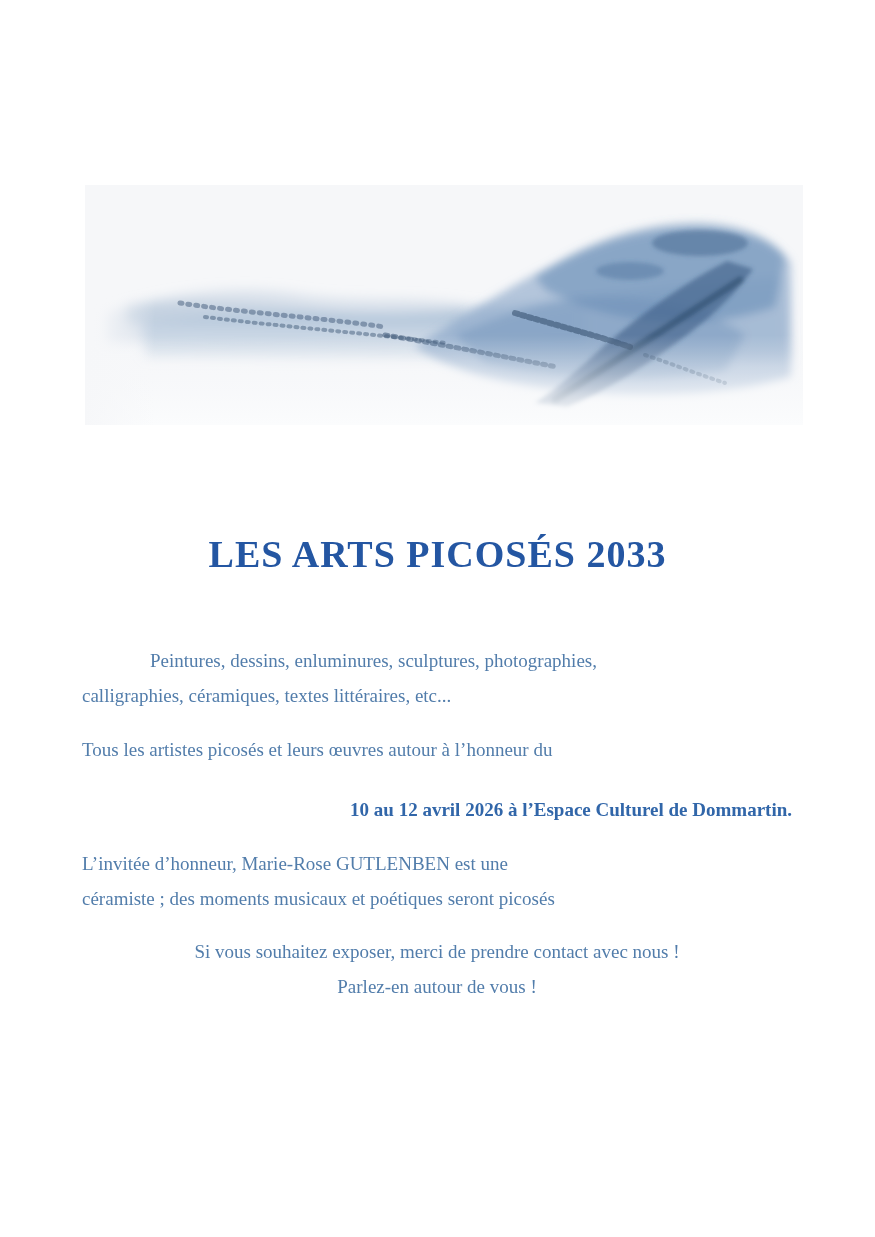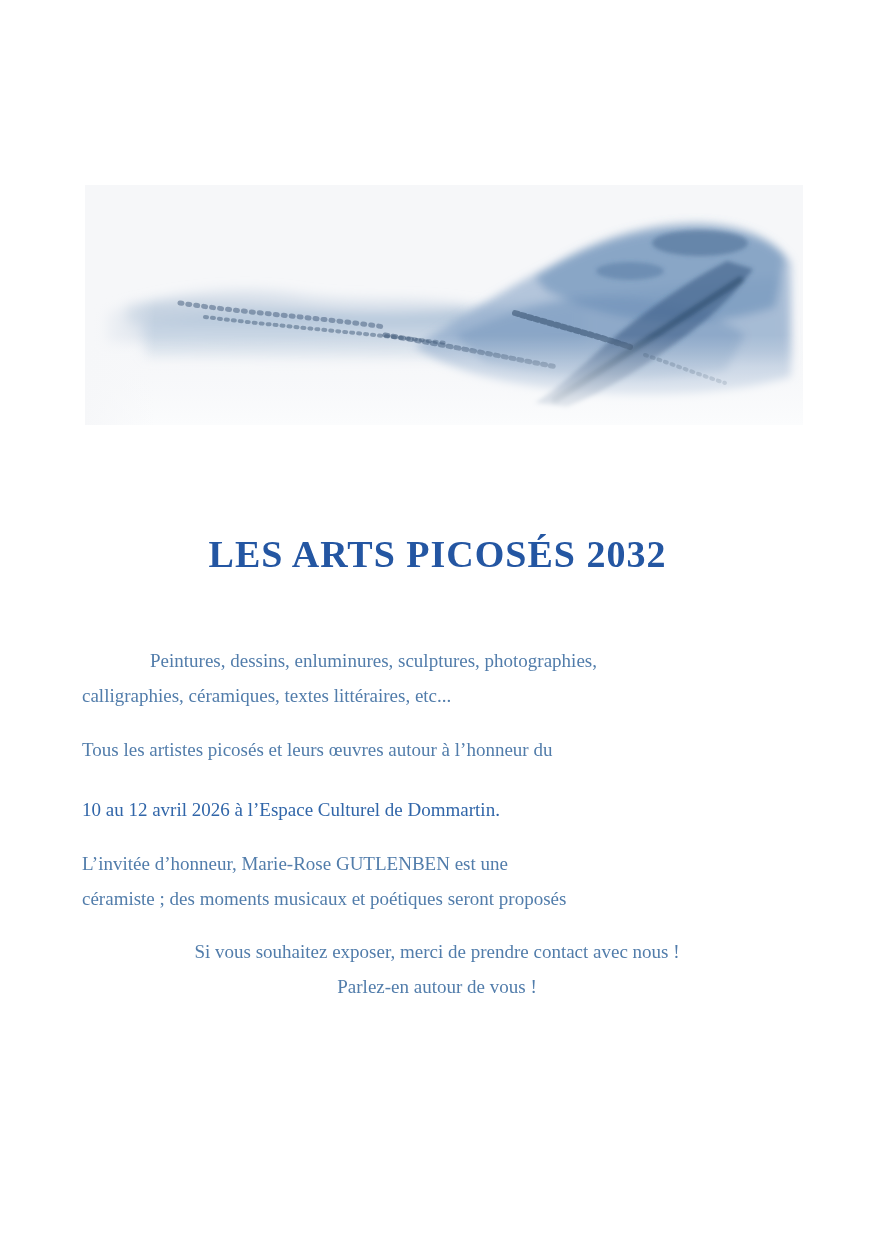--- a/index.html
+++ b/index.html
@@ -34,22 +34,22 @@
   }
   .content{
     position:absolute;left:82px;top:643px;width:710px;
     font-size:19px;line-height:35px;
     color:var(--body);
   }
   .para{margin-bottom:19px;}
   .para .line{display:block;}
   .intro .line:first-child{text-indent:68px;}
   .date-line{
-    text-align:left;
-    font-weight:normal;
+    text-align:right;
+    font-weight:bold;
     color:var(--date);
     margin-top:25px;
   }
   .para.invitee{margin-bottom:18px;}
   .para.appel{margin-bottom:17px;text-align:center;}
   .contact .line{display:block;}
 </style>
 </head>
 <body>
 
@@ -104,38 +104,38 @@
         <path d="M300,150 C360,160 420,172 472,182" stroke="#2e4a6b" stroke-width="5" stroke-dasharray="3 5" opacity="0.5"></path>
         <path d="M430,128 C470,140 510,150 545,162" stroke="#27425f" stroke-width="6" stroke-dasharray="3 4" opacity="0.5"></path>
         <path d="M560,170 C590,180 615,190 640,198" stroke="#2e4a6b" stroke-width="4" stroke-dasharray="2 5" opacity="0.4"></path>
       </g>
 
       <rect x="0" y="150" width="718" height="90" fill="url(#fadeBottom)"></rect>
       <rect x="0" y="0" width="70" height="240" fill="url(#fadeLeft)"></rect>
     </svg>
   </div>
 
-  <h1 class="flyer-title">LES ARTS PICOSÉS 2032</h1>
+  <h1 class="flyer-title">LES ARTS PICOSÉS 2033</h1>
 
   <div class="content">
 
     <p class="para intro">
       <span class="line">Peintures, dessins, enluminures, sculptures, photographies,</span>
       <span class="line">calligraphies, céramiques, textes littéraires, etc...</span>
     </p>
 
     <p class="para honneur">
       <span class="line">Tous les artistes picosés et leurs œuvres autour à l’honneur du</span>
     </p>
 
     <p class="para date-line">10 au 12 avril 2026 à l’Espace Culturel de Dommartin.</p>
 
     <p class="para invitee">
       <span class="line">L’invitée d’honneur, Marie-Rose GUTLENBEN est une</span>
-      <span class="line">céramiste ; des moments musicaux et poétiques seront proposés</span>
+      <span class="line">céramiste ; des moments musicaux et poétiques seront picosés</span>
     </p>
 
     <p class="para appel">
       <span class="line">Si vous souhaitez exposer, merci de prendre contact avec nous !</span>
       <span class="line">Parlez-en autour de vous !</span>
     </p>
 
     <p class="para contact">
     </p>
 

